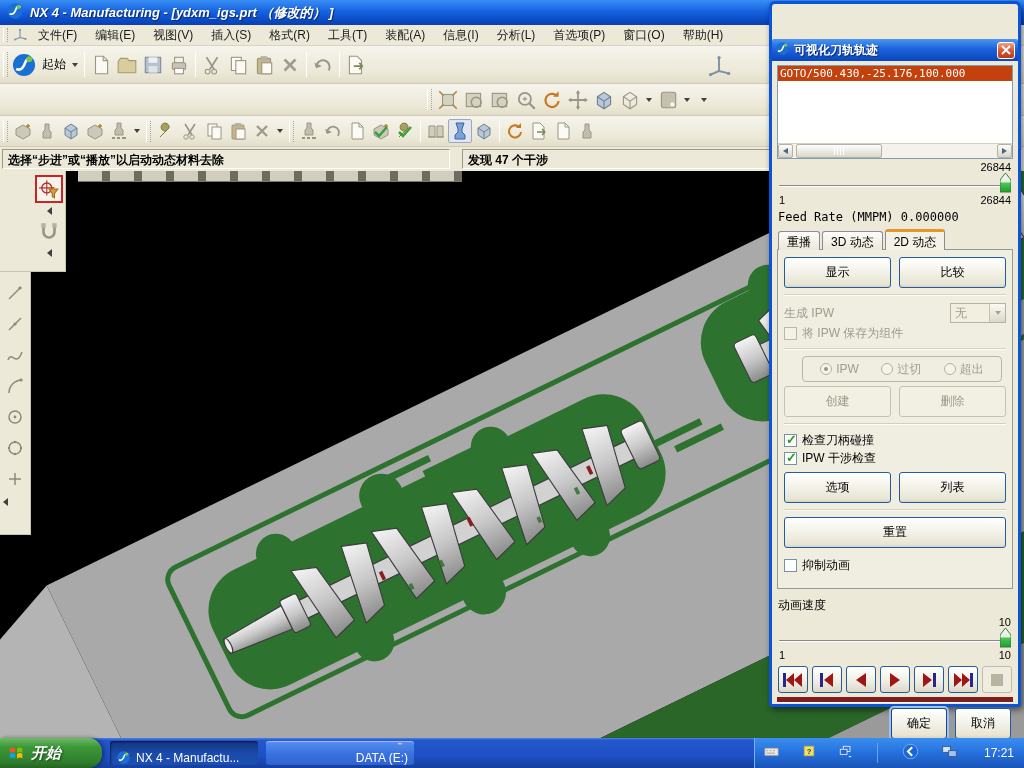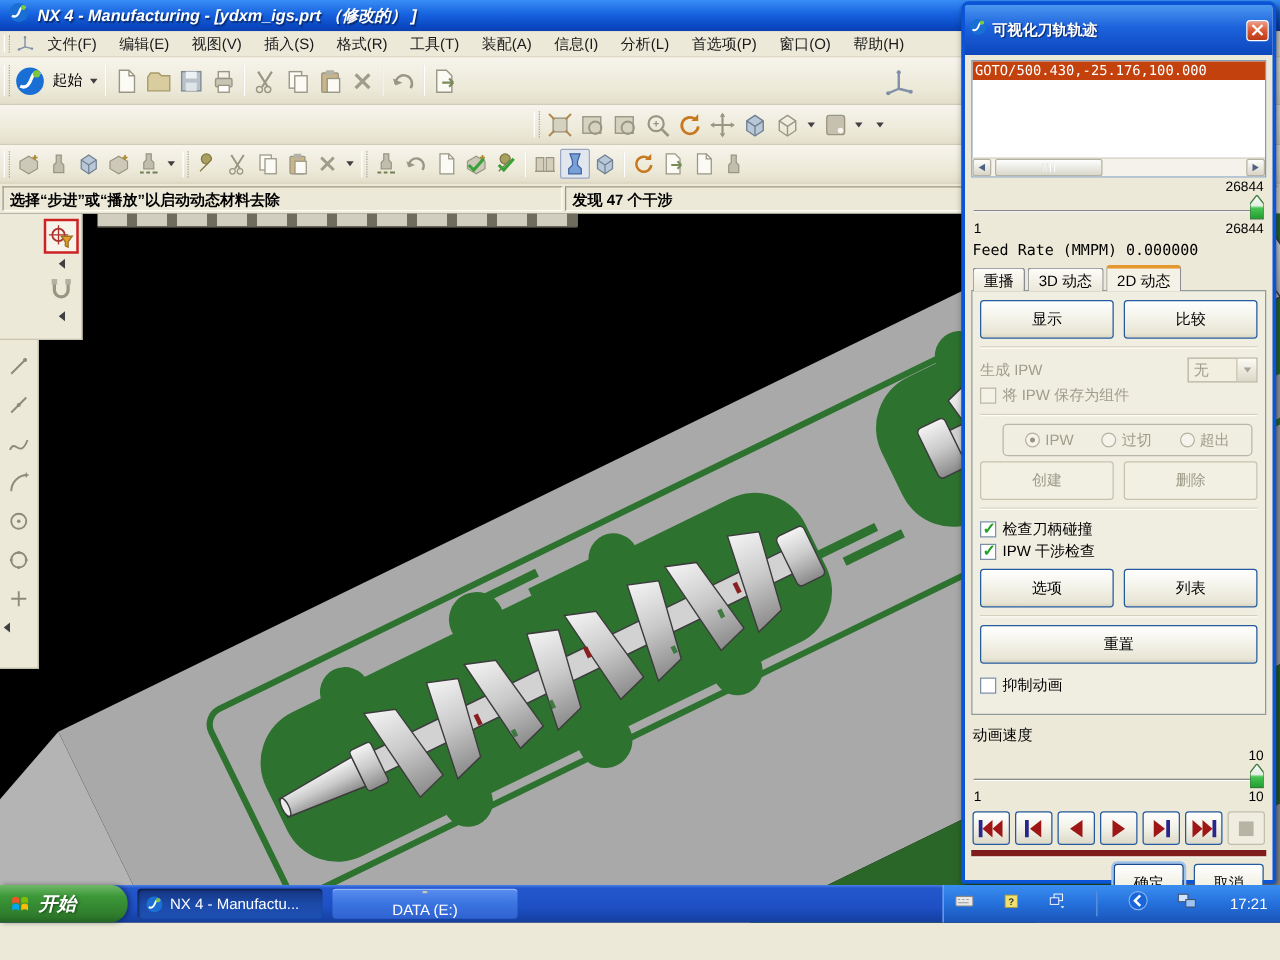--- a/index.html
+++ b/index.html
@@ -25,43 +25,43 @@
   #tb2 { top:84px; height:32px; }
   #tb3 { top:116px; height:31px; }
   .ico { width:26px; height:26px; display:flex; align-items:center; justify-content:center; border:1px solid transparent; border-radius:2px; }
   .ico.sm { width:24px; height:24px; }
   .tsep { width:1px; height:70%; background:#c4c0ab; border-right:1px solid #fff; margin:0 3px; }
   .dd { width:0; height:0; border-left:3px solid transparent; border-right:3px solid transparent; border-top:4px solid #404040; margin:0 3px; }
   #start-group { display:flex; align-items:center; font-size:12px; }
   #start-group .lbl { margin:0 3px 0 5px; }
 
   
-  #promptbar { position:absolute; left:0; top:147px; width:1024px; height:24px; background:#ece9d8; display:flex; padding:2px; gap:2px; }
+  #promptbar { position:absolute; left:0; top:147px; width:1024px; height:24px; background:#ece9d8; display:flex; padding:2px; gap:12px; }
   .pcell { border:1px solid; border-color:#9c9884 #fffef6 #fffef6 #9c9884; font-size:12px; font-weight:bold; padding:2px 5px; white-space:nowrap; overflow:hidden; }
   .pcell.left { width:448px; }
   .pcell.right { flex:1; }
 
   
   #viewport { position:absolute; left:0; top:171px; width:1024px; height:567px; background:#000; }
   #clip-strip { position:absolute; left:78px; top:0px; width:384px; height:11px;
     background:repeating-linear-gradient(90deg,#e8e5d4 0 24px,#7a7868 24px 32px); border-bottom:1px solid #8a8674; opacity:.9; }
   
   #dock-tl { position:absolute; left:0; top:0; width:66px; height:101px; background:#ece9d8; border-right:1px solid #c8c4b0; border-bottom:1px solid #c8c4b0; }
   #selbar { position:absolute; left:33px; top:4px; width:32px; display:flex; flex-direction:column; align-items:center; }
   #sel-filter { width:28px; height:28px; border:2px solid #cc2222; background:#f6f4ea; display:flex; align-items:center; justify-content:center; }
   .mini-arrow { width:0; height:0; border-top:4px solid transparent; border-bottom:4px solid transparent; border-right:5px solid #404040; margin:4px 0; }
   #curvebar { position:absolute; left:0; top:101px; width:31px; height:263px; background:#ece9d8; border-right:1px solid #c8c4b0; border-bottom:1px solid #c8c4b0;
     display:flex; flex-direction:column; align-items:center; padding-top:5px; }
   #curvebar .ico { width:26px; height:31px; }
 
   
   #dialog { position:absolute; left:769px; top:1px; width:252px; height:706px;
     border:3px solid #0b54d6; border-radius:6px 6px 3px 3px; background:#ece9d8; box-shadow:2px 3px 6px rgba(0,0,0,.5); }
-  #dlg-title { height:40px; background:linear-gradient(180deg,#4a97f0 0%,#1d62dc 45%,#0b46bc 100%);
-    display:flex; align-items:center; padding:0 3px; border-radius:2px 2px 0 0; }
+  #dlg-title { height:22px; background:linear-gradient(180deg,#4a97f0 0%,#1d62dc 45%,#0b46bc 100%);
+    display:flex; align-items:center; padding:0 3px; border-radius:2px 2px 0 0;margin-top:35px; }
   #dlg-title .ttl { color:#fff; font-weight:bold; font-size:12px; margin-left:4px; flex:1; text-shadow:1px 1px 1px #0a2a6a; }
   #dlg-close { width:18px; height:17px; border:1px solid #fff; border-radius:3px;
     background:linear-gradient(180deg,#f0a088,#d85a34 50%,#b83a18); color:#fff; font-size:11px; font-weight:bold;
     display:flex; align-items:center; justify-content:center; line-height:1; }
   #dlg-body { padding:4px 5px; font-size:12px; }
   #toolpath-list { background:#fff; border:1px solid #7f9db9; height:94px; display:flex; flex-direction:column; }
   #toolpath-list .rows { flex:1; overflow:hidden; }
   .tp-row { font-family:"DejaVu Sans Mono", monospace; font-size:11px; padding:1px 2px; background:#c2410c; color:#fff; white-space:nowrap; }
   .hscroll { height:15px; border-top:1px solid #d5d2c2; background:#f4f2ea; display:flex; position:relative; }
   .sbtn { width:15px; height:14px; background:linear-gradient(180deg,#fdfdfb,#d8d4c8); border:1px solid #b5b2a3; border-radius:2px; display:flex; align-items:center; justify-content:center; }
@@ -108,27 +108,27 @@
   #anim-label { margin:8px 1px 0; font-size:12px; }
   
   #playrow { display:flex; gap:4px; margin:5px 1px 4px; align-items:center; }
   .pbtn { width:31px; height:27px; border:1px solid #245a9e; border-radius:3px;
     background:linear-gradient(180deg,#ffffff,#f2f1e7 50%,#ddd9c8); display:flex; align-items:center; justify-content:center; }
   .pbtn.dis { border-color:#c0bdab; background:#efede0; }
   #okrow { display:flex; justify-content:flex-end; gap:8px; padding:6px 2px 0; border-top:5px solid #7f1d1d; box-shadow:0 1px 0 #fdfcf6 inset; margin-top:4px; }
   #okrow .xpbtn { flex:0 0 56px; }
 
   
-  #taskbar { position:absolute; left:0; top:708px; width:1024px; height:30px;
+  #taskbar { position:absolute; left:0; top:738px; width:1024px; height:30px;
     background:linear-gradient(180deg,#4a80e8 0%,#2457cd 8%,#1e4fc4 60%,#143f9e 100%); display:flex; align-items:center; }
   #startbtn { width:102px; height:30px; border-radius:0 14px 14px 0;
     background:linear-gradient(180deg,#71b868 0%,#3c9838 30%,#2f7d2c 80%,#246423 100%);
     display:flex; align-items:center; padding-left:8px; gap:5px; box-shadow:2px 0 4px rgba(0,0,0,.4); }
   #startbtn .stxt { color:#fff; font-weight:bold; font-style:italic; font-size:15px; text-shadow:1px 1px 2px #1a4a18; }
-  .taskbtn { height:24px; width:148px; margin-left:8px; border-radius:3px; display:flex; align-items:center; gap:5px; padding:0 6px;
+  .taskbtn { height:24px; width:148px; margin-left:8px; border-radius:3px; display:flex; align-items:flex-end; gap:5px; padding:0 6px;
     font-size:12px; color:#fff; white-space:nowrap; overflow:hidden; }
   .taskbtn.active { background:linear-gradient(180deg,#15337e,#1b4aa8 50%,#1d50b4); box-shadow:inset 1px 1px 2px rgba(0,0,0,.5); }
   .taskbtn.idle { background:linear-gradient(180deg,#5a8ef0,#3a74e0 50%,#2f62d0); box-shadow:inset 0 1px 0 rgba(255,255,255,.4);flex-direction:column; }
   #tray { margin-left:auto; height:30px; display:flex; align-items:center; gap:22px; padding:0 10px 0 8px;
     background:linear-gradient(180deg,#3a8ef0 0%,#2570dc 50%,#1a54b8 100%); border-left:1px solid #7ab0f8; }
   #tray .clock { color:#fff; font-size:12px; margin-left:4px; }
   #tray .tdiv { width:1px; height:20px; background:#1a4aa0; border-right:1px solid #6aa0f0; margin:0 2px; }
 </style>
 </head>
 <body>

